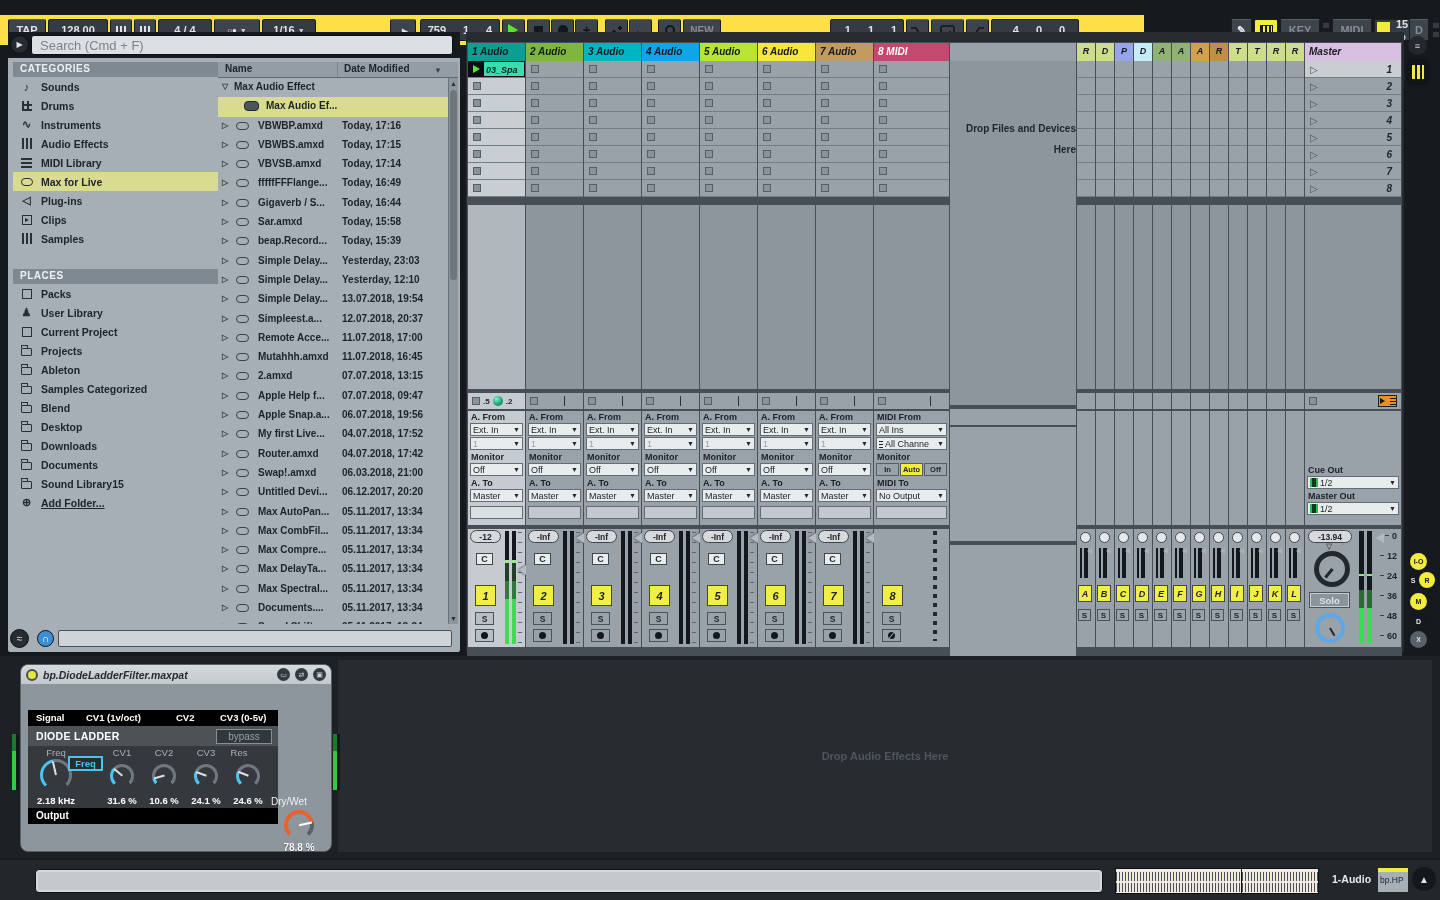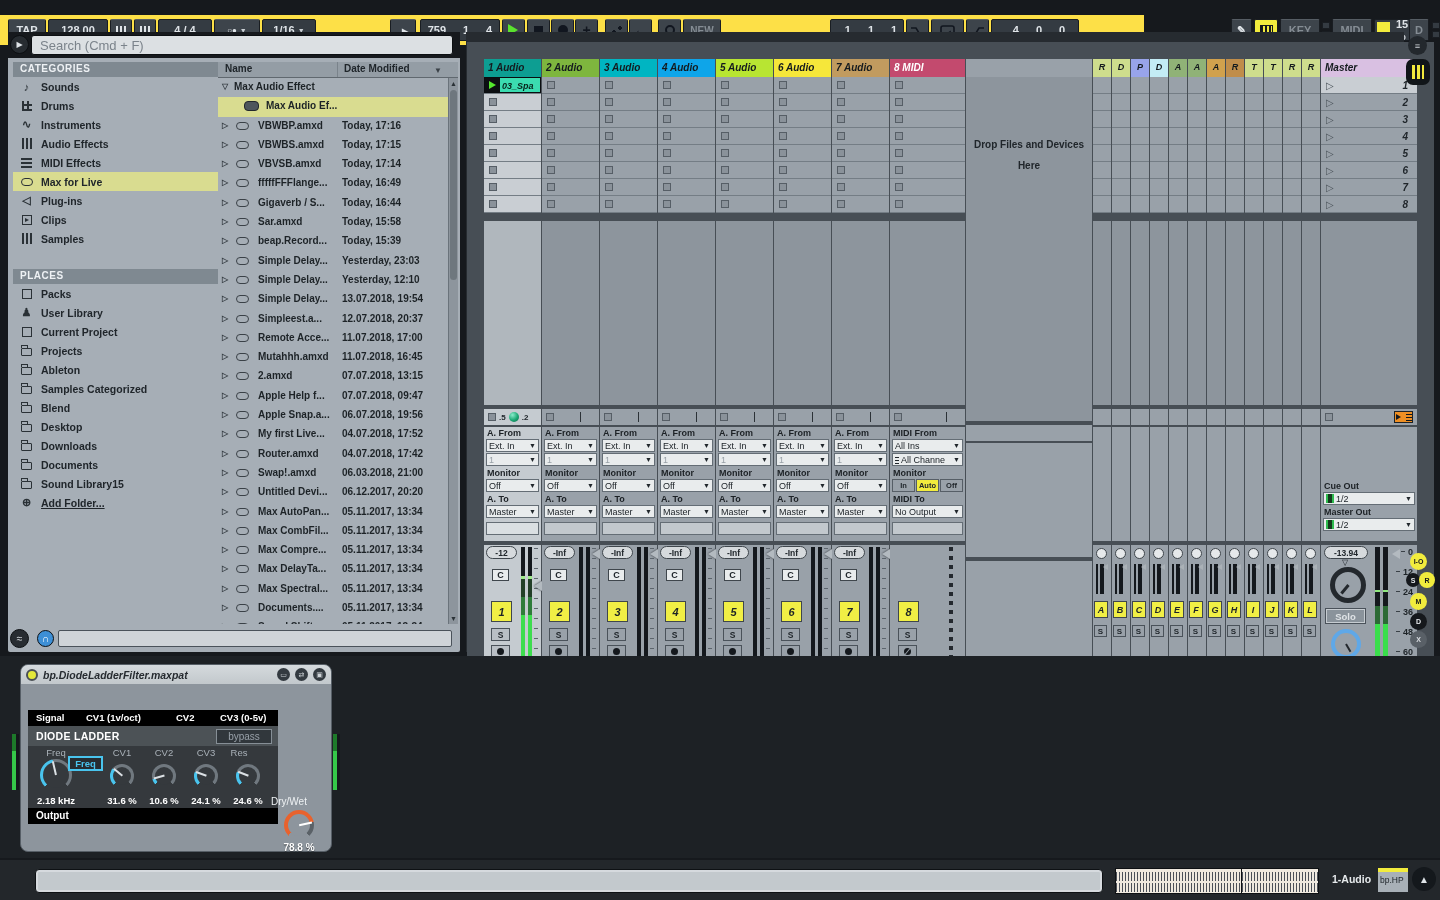--- a/index.html
+++ b/index.html
@@ -68,41 +68,41 @@
 .frow.selrow .fname{left:48px}
 .fscroll{position:absolute;right:0;top:16px;width:10px;bottom:0;background:#8d959d;border-left:1px solid #6a737b;font-size:7px;color:#2a3136;text-align:center}
 .fthumb{position:absolute;left:1px;right:1px;top:12px;height:190px;background:#6e777e;border-radius:4px}
 .fscroll .up{position:absolute;top:2px;left:1px}
 .fscroll .dn{position:absolute;bottom:2px;left:1px}
 .previewbar{position:absolute;left:0;right:0;bottom:0;height:27px}
 .pbar{position:absolute;left:50px;right:8px;top:5px;height:17px;background:#cfd4d8;border:1px solid #4a525a;border-radius:2px}
 .hp{background:#3d8fd6;color:#fff;font-weight:bold;font-size:10px}
 
 .session{position:absolute;left:466px;top:32px;width:938px;height:620px;background:#262b30}
-.cols{position:absolute;left:1px;top:10px;display:flex;gap:1px;background:#474e55;padding:17px}
+.cols{position:absolute;left:1px;top:10px;display:flex;gap:1px;background:#474e55;padding:1px}
 .col{display:flex;flex-direction:column}
 .sec{flex:none}
 .sec.head{height:18px;font:italic bold 10px "Liberation Sans",sans-serif;padding:3px 0 0 4px;color:#141a1e;white-space:nowrap;overflow:hidden}
 .ret .sec.head{padding:3px 0 0 0;text-align:center}
 .sec.slots{height:144px}
 .slot{height:17px;border-bottom:1px solid #747d85;background:#99a1a9;display:flex;align-items:center;padding-left:5px}
 .slot.sel{background:#c9ced3}
 .stopsq{width:8px;height:8px;background:#8a929a;border:1px solid #565e66;flex:none}
 .slot.playing{padding:0}
 .clip{display:flex;width:100%;height:100%;border:1px solid #0a0d10}
 .clip .pb{width:15px;background:#0c0f12;display:flex;align-items:center;justify-content:center}
 .clip .pb i{width:0;height:0;border:4px solid transparent;border-left:7px solid #55e82e;margin-left:3px}
 .clip .cl{flex:1;background:#3bdcb0;color:#07231a;font:italic bold 9px "Liberation Sans",sans-serif;padding:3px 0 0 2px;white-space:nowrap;overflow:hidden}
 .scene{height:17px;border-bottom:1px solid #747d85;background:#99a1a9;display:flex;align-items:center;padding:0 9px 0 5px}
 .scene.sel{background:#c9ced3}
 .sceneplay{font-style:normal;color:#4d555c;font-size:10px}
 .scenenum{margin-left:auto;font:italic bold 10px "Liberation Sans",sans-serif;color:#20262b}
 .sec.empt{height:184px;background:#8d959d}
 .sec.empt.sel{background:#b0b7bd}
-.dropbody{height:344px;background:#8d959d;text-align:center;color:#20262b;font-size:10px;font-weight:bold;padding-top:62px}
+.dropbody{height:344px;background:#8d959d;text-align:right;color:#20262b;font-size:10px;font-weight:bold;padding-top:62px}
 .dropbody p{margin:0 0 10px}
 .sec.status{margin-top:4px;height:16px;background:#99a1a9;display:flex;align-items:center;padding:0 4px;gap:3px}
 .sec.status.sel{background:#c5cbd0}
 .vline{margin-left:auto;margin-right:14px;width:1px;height:10px;background:#2c3237}
 .stxt{font-size:8px;font-weight:bold;color:#20262b}
 .pie{width:10px;height:10px;border-radius:50%;background:radial-gradient(circle at 35% 30%,#8aeccb,#1ba673 55%,#0b6647)}
 .stopall{margin-left:auto;width:19px;height:12px;background:#ef8f23;border:1px solid #1d2227;display:flex;align-items:center;justify-content:center;gap:2px}
 .stopall i{width:0;height:0;border:3px solid transparent;border-left:5px solid #14181c}
 .stopall u{width:6px;height:7px;background:repeating-linear-gradient(0deg,#14181c 0 1px,transparent 1px 3px);text-decoration:none}
 .sec.io{margin-top:2px;height:114px;background:#99a1a9;overflow:hidden}
@@ -343,21 +343,21 @@
           <div class="bitem">
             <span class="bic ic-vbars">
               <i></i>
             </span>
             <span class="blbl">Audio Effects</span>
           </div>
           <div class="bitem">
             <span class="bic ic-hbars">
               <i></i>
             </span>
-            <span class="blbl">MIDI Effects</span>
+            <span class="blbl">MIDI Library</span>
           </div>
           <div class="bitem sel">
             <span class="bic ic-max">
               <i></i>
             </span>
             <span class="blbl">Max for Live</span>
           </div>
           <div class="bitem">
             <span class="bic ">◁</span>
             <span class="blbl">Plug-ins</span>
@@ -1607,20 +1607,23 @@
       </div>
     <div class="rs-circle tg" style="left:4px;top:521px">I-O</div>
     <div class="rs-circle tg dark" style="left:0;top:541px;width:14px;height:14px;font-size:7px">S</div>
     <div class="rs-circle tg" style="left:13px;top:540px;width:16px;height:16px;font-size:7px">R</div>
     <div class="rs-circle tg" style="left:4px;top:561px">M</div>
     <div class="rs-circle tg dark" style="left:4px;top:581px">D</div>
     <div class="rs-circle tg gray" style="left:4px;top:599px">X</div>
   </div>
 
   <div class="deviceview">
+    <div class="dropaudio">
+        <span>Drop Audio Effects Here</span>
+      </div>
     <div class="devmeter" style="left:12px"></div>
     <div class="devmeter" style="left:333px"></div>
     <div class="device">
       <div class="dtitle">
         <i class="dpower"></i>
         <h1>bp.DiodeLadderFilter.maxpat</h1>
         <button class="dbtn">
             <span>▭</span>
           </button>
         <button class="dbtn">

